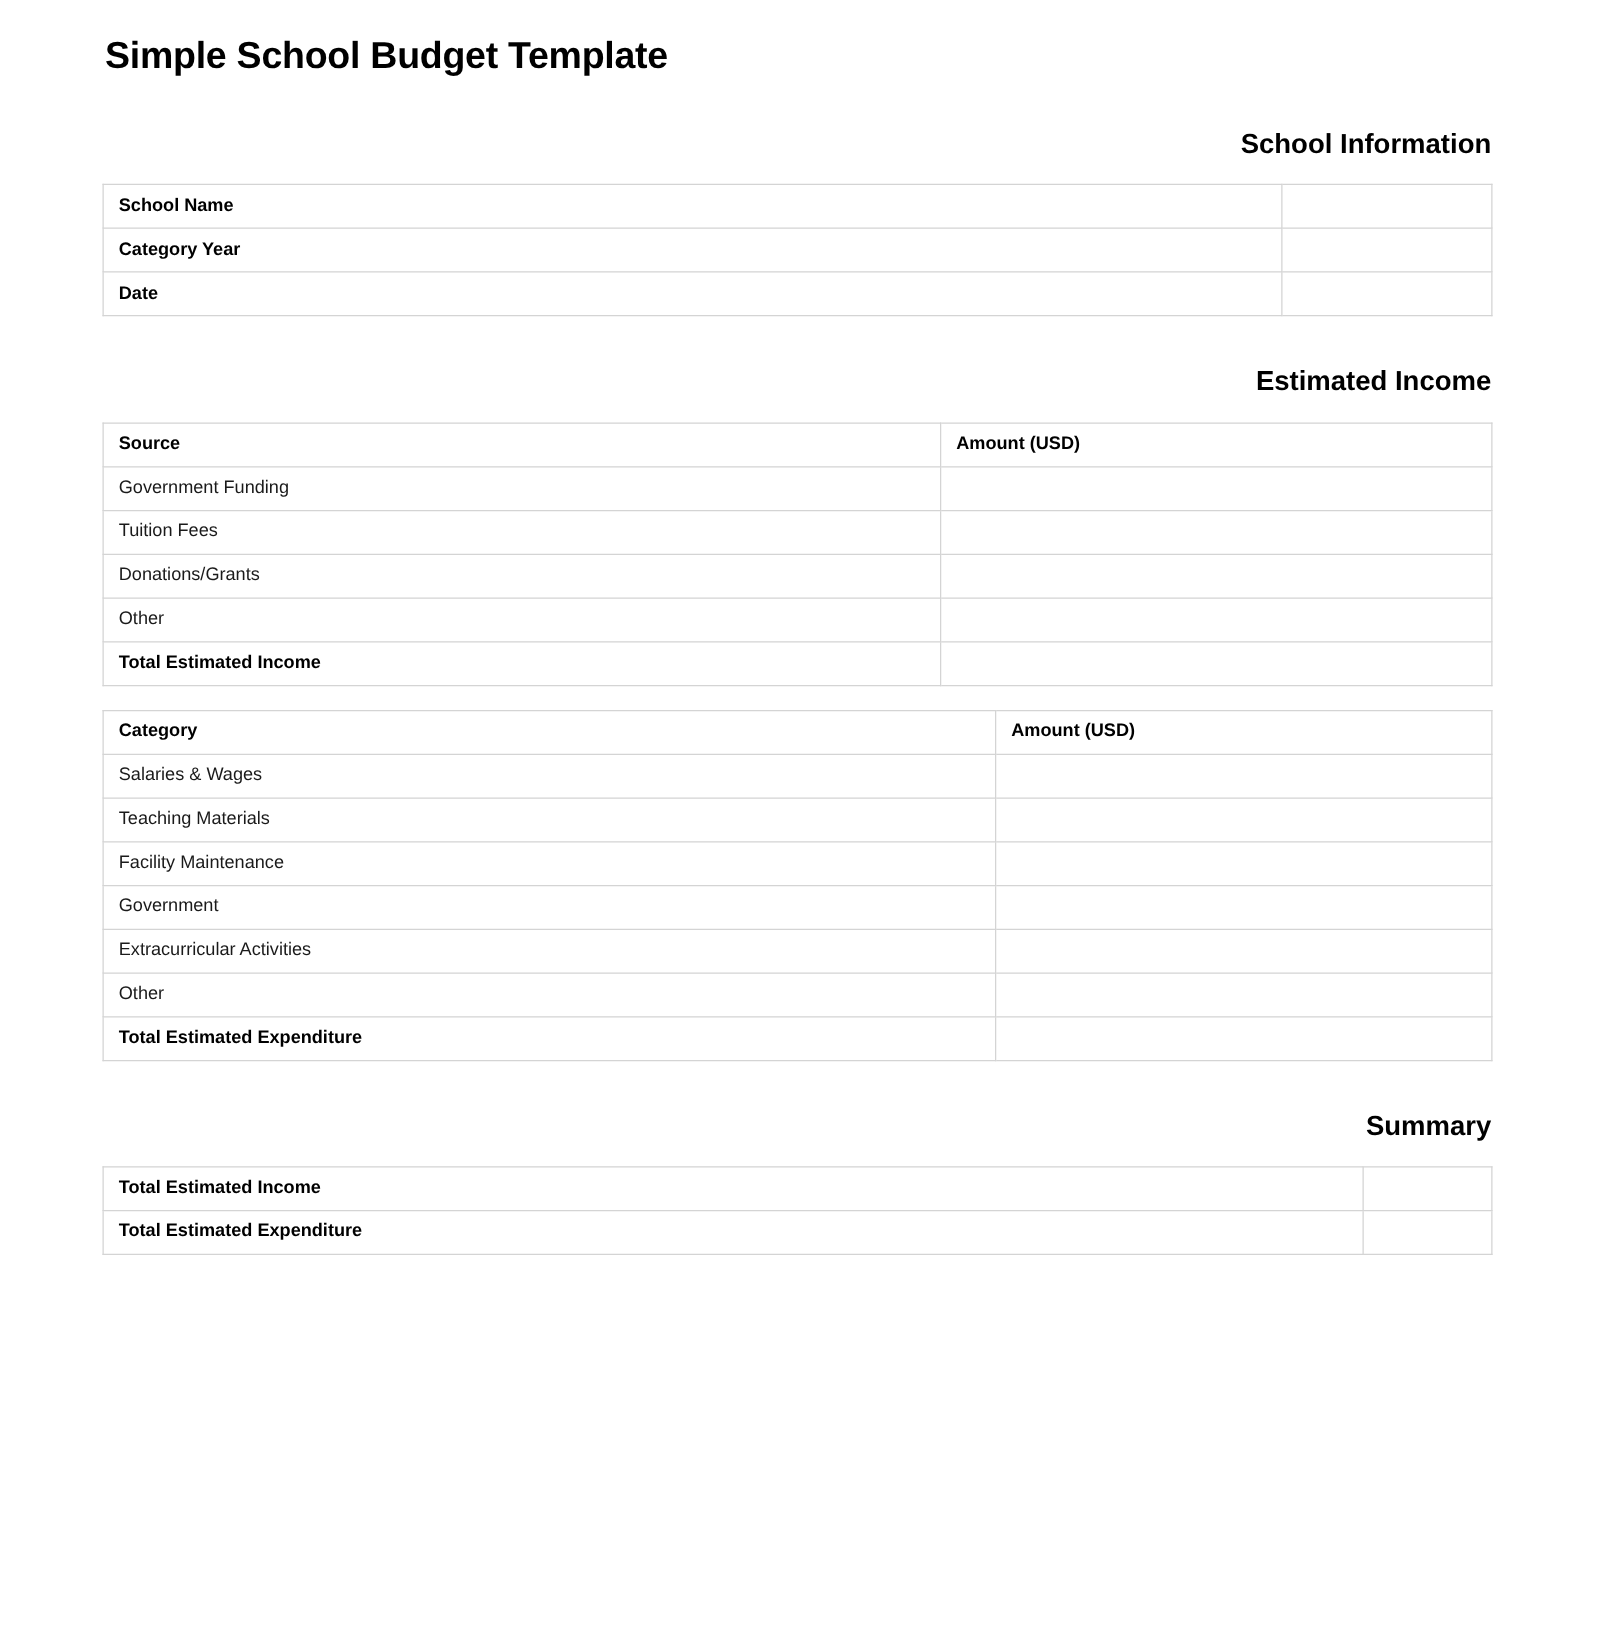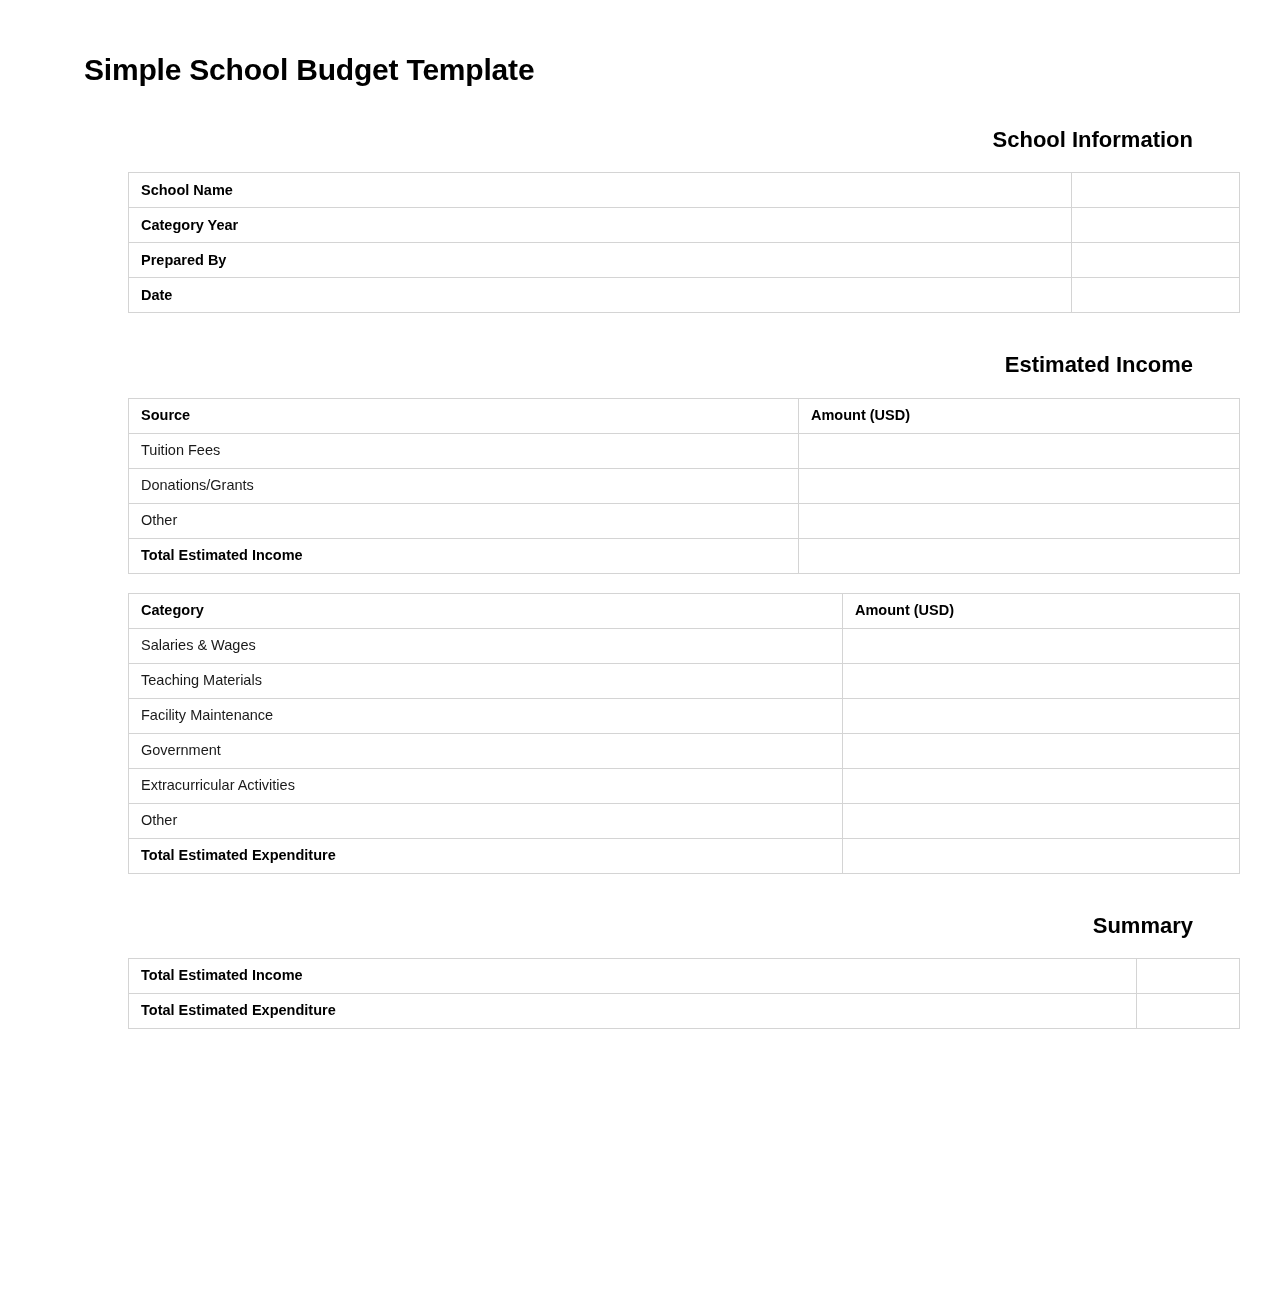--- a/index.html
+++ b/index.html
@@ -8,21 +8,21 @@
     background: #ffffff;
   }
   body {
     width: 1278px;
     height: 1300px;
     font-family: "Liberation Sans", sans-serif;
     color: #111111;
     -webkit-font-smoothing: antialiased;
   }
   .page {
-    padding: 52px 85px 0 82px;
+    padding: 27px 85px 0 82px;
     box-sizing: border-box;
   }
   h1.doc-title {
     font-size: 30px;
     font-weight: bold;
     line-height: 1.2;
     margin: 0 0 0 2px;
     letter-spacing: -0.2px;
     color: #000000;
   }
@@ -32,21 +32,20 @@
     line-height: 1.2;
     margin: 39px 0 0 2px;
     color: #000000;
     text-align: right;
   }
   table.budget-table {
     border-collapse: collapse;
     width: 1111px;
     margin-top: 19px;
     table-layout: fixed;
-    margin-left: 46px;
   }
   table.budget-table td {
     border: 1px solid #d4d4d4;
     height: 35px;
     box-sizing: border-box;
     padding: 0 0 0 12px;
     vertical-align: middle;
     font-size: 14.5px;
     line-height: 1.2;
     color: #1a1a1a;
@@ -90,42 +89,42 @@
     <tbody>
       <tr>
         <td class="bold">School Name</td>
         <td class="value-cell"></td>
       </tr>
       <tr>
         <td class="bold">Category Year</td>
         <td class="value-cell"></td>
       </tr>
       <tr>
-        <td class="bold">Prepared By</td>
-        <td class="value-cell"></td>
-      </tr>
-      <tr>
         <td class="bold">Date</td>
         <td class="value-cell"></td>
       </tr>
     </tbody>
   </table>
 
   <h2 class="section-title">Estimated Income</h2>
   <table class="budget-table t-income">
     <colgroup>
         <col class="c1">
         <col class="c2">
       </colgroup>
     <tbody>
       <tr>
         <td class="bold">Source</td>
         <td class="bold">Amount (USD)</td>
       </tr>
       <tr>
+        <td>Government Funding</td>
+        <td class="value-cell"></td>
+      </tr>
+      <tr>
         <td>Tuition Fees</td>
         <td class="value-cell"></td>
       </tr>
       <tr>
         <td>Donations/Grants</td>
         <td class="value-cell"></td>
       </tr>
       <tr>
         <td>Other</td>
         <td class="value-cell"></td>

